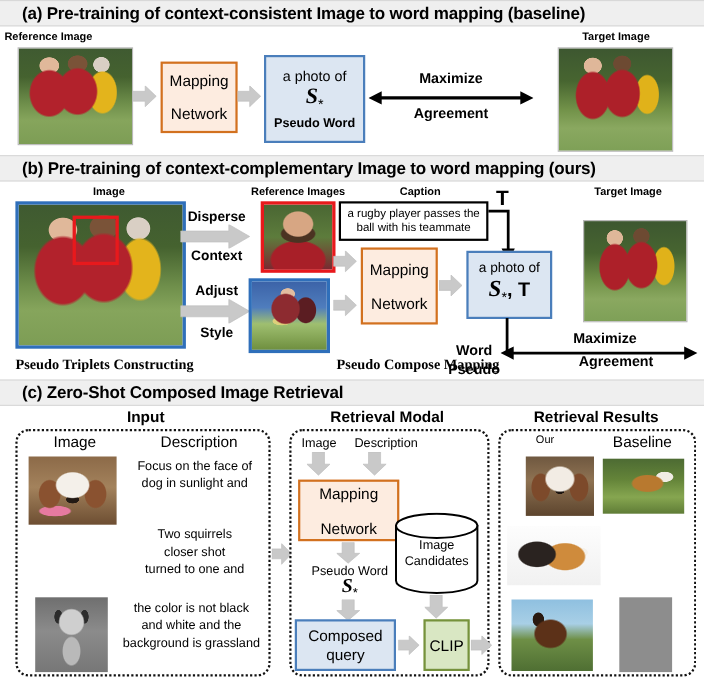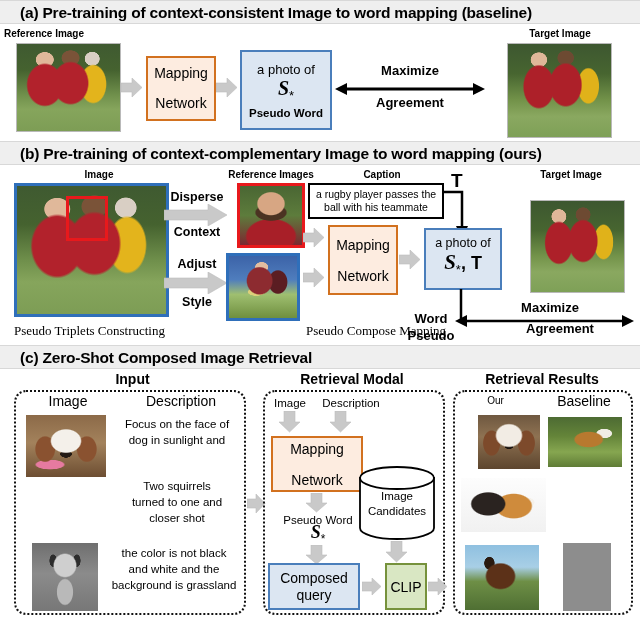--- a/index.html
+++ b/index.html
@@ -7,21 +7,21 @@
        font-family:"Liberation Sans",sans-serif;color:#000;}
 
   .panel-header{
     position:absolute;left:0;width:640px;height:24px;
     background:#efefef;border-top:1px solid #d8d8d8;border-bottom:1px solid #d8d8d8;
     font-weight:bold;font-size:15.5px;line-height:24px;
     padding-left:20px;box-sizing:border-box;letter-spacing:-0.2px;white-space:nowrap;
   }
 
   .lbl{position:absolute;font-weight:bold;font-size:10px;line-height:13px;text-align:center;white-space:nowrap;}
-  .lbl-serif{position:absolute;font-family:"Liberation Serif",serif;font-weight:normal;font-size:13px;white-space:nowrap;}
+  .lbl-serif{position:absolute;font-family:"Liberation Serif",serif;font-weight:bold;font-size:13px;white-space:nowrap;}
   .plain{position:absolute;font-size:12px;line-height:14px;text-align:center;}
 
   
   .photo{position:absolute;background-size:cover;background-position:center;overflow:hidden;}
   .rugby{
     background:
       radial-gradient(ellipse 30% 42% at 27% 47%, #b2222c 0 55%, rgba(178,34,44,0) 60%),
       radial-gradient(ellipse 30% 42% at 52% 45%, #b2222c 0 55%, rgba(178,34,44,0) 60%),
       radial-gradient(ellipse 22% 38% at 74% 46%, #e3b41c 0 55%, rgba(227,180,28,0) 60%),
       radial-gradient(ellipse 12% 12% at 27% 18%, #e0b89a 0 70%, rgba(224,184,154,0) 75%),
@@ -266,22 +266,22 @@
 
 <div class="photo basset1" style="left:26px;top:415px;width:80px;height:62px;"></div>
 <div class="plain" style="left:112px;top:416px;width:130px;font-size:11.5px;line-height:16px;">
   <div>Focus on the face of</div>
   <div>dog in sunlight and</div>
 </div>
 
 <div class="photo squirrels" style="left:22px;top:483px;width:86px;height:57px;"></div>
 <div class="plain" style="left:112px;top:478px;width:130px;font-size:11.5px;line-height:16px;">
   <div>Two squirrels</div>
+  <div>closer shot</div>
   <div>turned to one and</div>
-  <div>closer shot</div>
 </div>
 
 <div class="photo greydog" style="left:32px;top:543px;width:66px;height:68px;"></div>
 <div class="plain" style="left:104px;top:545px;width:140px;font-size:11.5px;line-height:16px;">
   <div>the color is not black</div>
   <div>and white and the</div>
   <div>background is grassland</div>
 </div>
 
 <svg class="arrow-g" style="left:247px;top:494px;" width="19" height="20">

